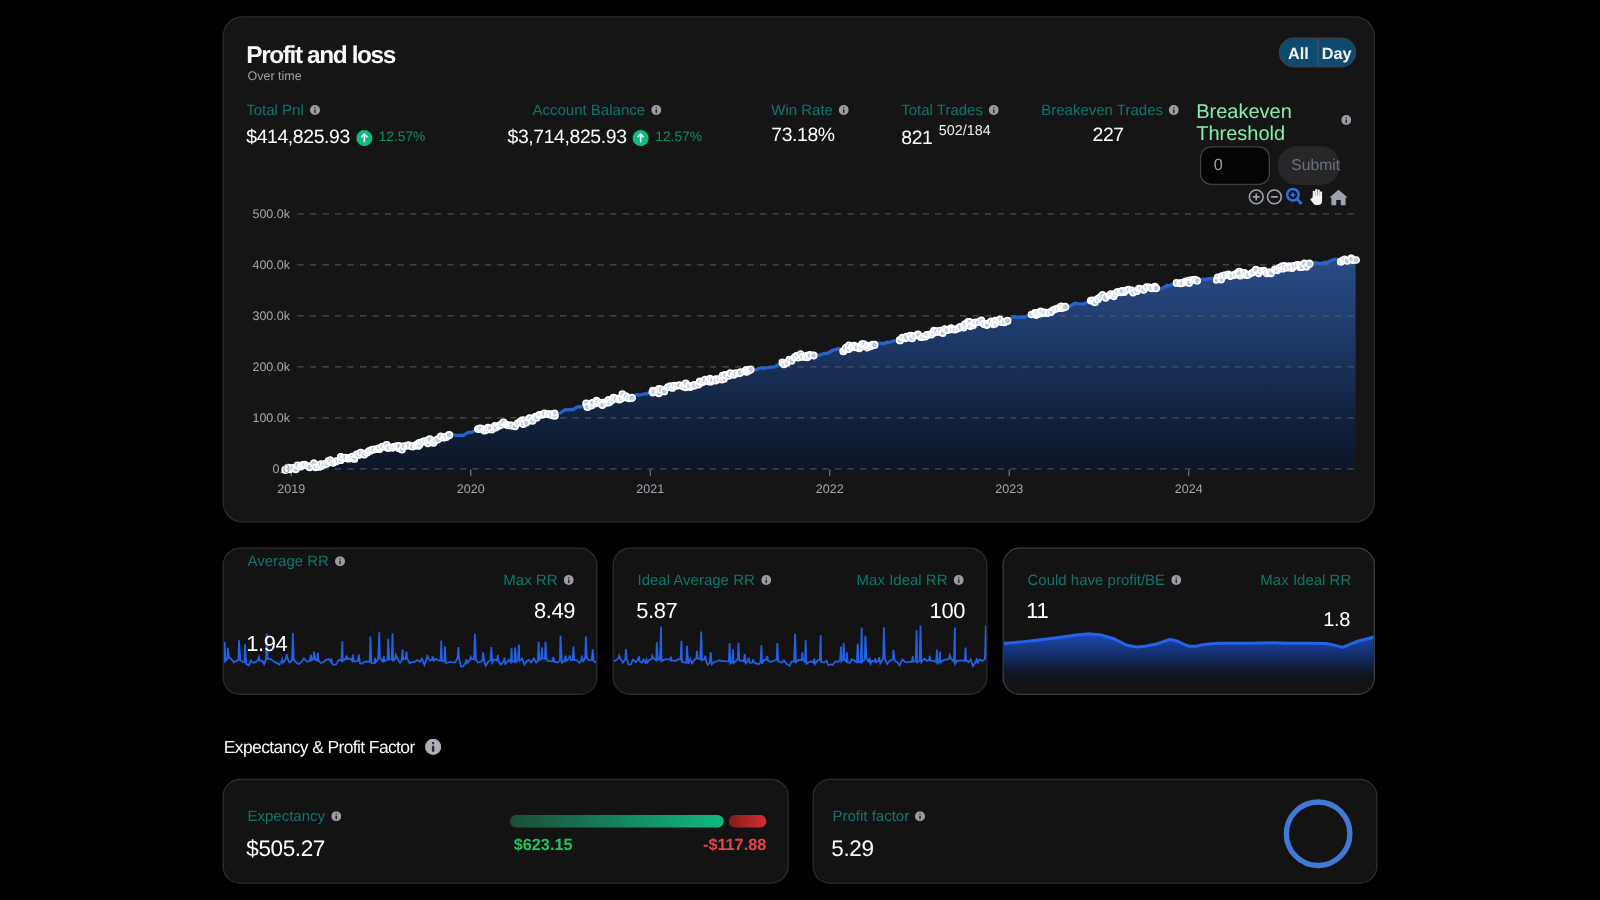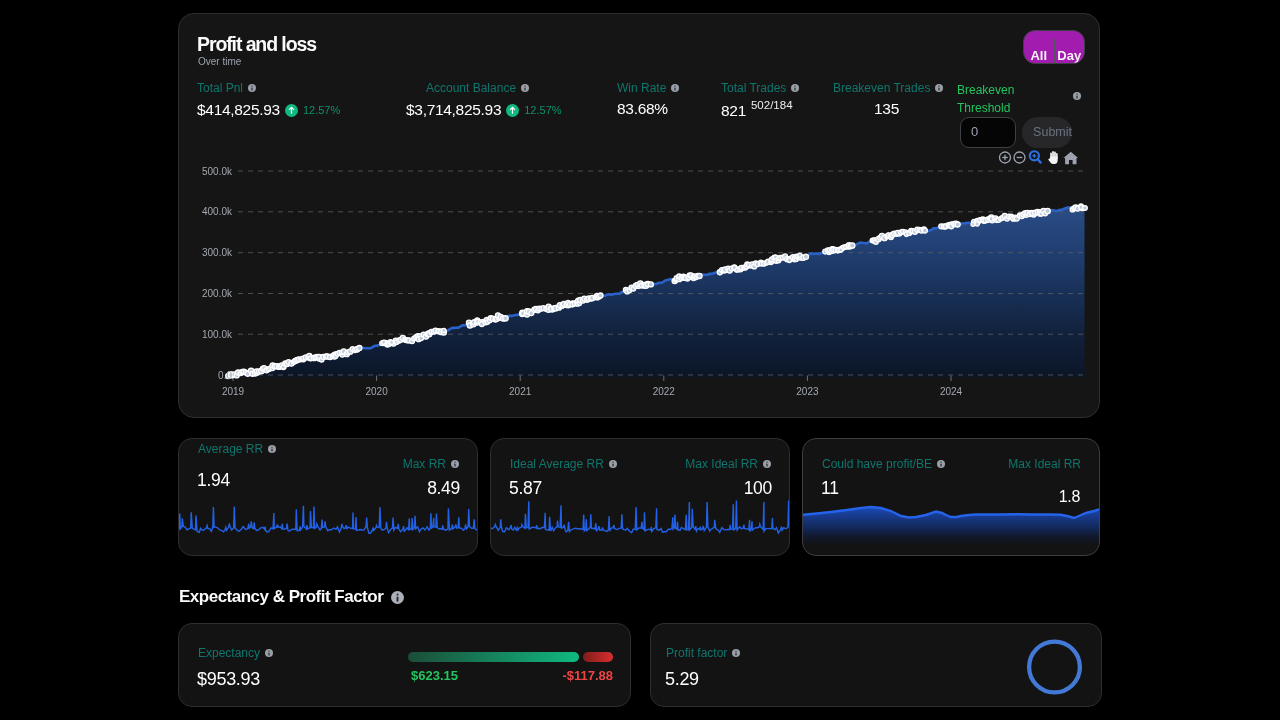--- a/index.html
+++ b/index.html
@@ -10,21 +10,21 @@
 .vrow { position:absolute; display:flex; align-items:center; gap:5px; }
 .glab { color:#9ca3af; }
 </style></head>
 <body>
 <div class="abs" style="left:0;top:0;width:1280px;height:720px">
 
 <div class="card" style="left:178px;top:13px;width:922px;height:405px"></div>
 <div class="abs" style="left:197px;top:32.5px;color:#fafafa;font-size:19.5px;font-weight:bold;letter-spacing:-1.1px">Profit and loss</div>
 <div class="abs glab" style="left:198px;top:55.5px;font-size:10px">Over time</div>
 
-<div class="abs" style="left:1023px;top:30px;width:62px;height:34px;border:1px solid #3f3f46;border-radius:12px;background:#a21caf;display:flex;align-items:flex-end;overflow:hidden">
+<div class="abs" style="left:1023px;top:30px;width:62px;height:24px;border:1px solid #3f3f46;border-radius:12px;background:#0c4a6e;display:flex;align-items:center;overflow:hidden">
   <div style="flex:1;text-align:center;color:#f4f4f5;font-size:13px;font-weight:bold">All</div>
   <div style="width:1px;height:24px;background:#52525b"></div>
   <div style="flex:1;text-align:center;color:#f4f4f5;font-size:13px;font-weight:bold">Day</div>
 </div>
 
 <div class="lg" style="left:197px;top:80.5px">Total Pnl <svg width="8" height="8" viewBox="0 0 16 16" style="flex:none">
         <circle cx="8" cy="8" r="8" fill="#999ea6"></circle>
         <rect x="6.8" y="3.2" width="2.4" height="2.4" rx="1.1" fill="#26292e"></rect>
         <rect x="6.8" y="6.9" width="2.4" height="6.2" rx="1.2" fill="#26292e"></rect>
       </svg></div>
@@ -49,40 +49,40 @@
         <path d="M6.5 3.4 L6.5 9.8 M4 5.8 L6.5 3.3 L9 5.8" stroke="#fff" stroke-width="1.2" fill="none"></path>
       </svg>
       <span style="color:#0f8f6c;font-size:11px">12.57%</span>
     </div>
 
 <div class="lg" style="left:617px;top:80.5px">Win Rate <svg width="8" height="8" viewBox="0 0 16 16" style="flex:none">
         <circle cx="8" cy="8" r="8" fill="#999ea6"></circle>
         <rect x="6.8" y="3.2" width="2.4" height="2.4" rx="1.1" fill="#26292e"></rect>
         <rect x="6.8" y="6.9" width="2.4" height="6.2" rx="1.2" fill="#26292e"></rect>
       </svg></div>
-<div class="val" style="left:617px;top:99.5px">83.68%</div>
+<div class="val" style="left:617px;top:99.5px">73.18%</div>
 
 <div class="lg" style="left:721px;top:80.5px">Total Trades <svg width="8" height="8" viewBox="0 0 16 16" style="flex:none">
         <circle cx="8" cy="8" r="8" fill="#999ea6"></circle>
         <rect x="6.8" y="3.2" width="2.4" height="2.4" rx="1.1" fill="#26292e"></rect>
         <rect x="6.8" y="6.9" width="2.4" height="6.2" rx="1.2" fill="#26292e"></rect>
       </svg></div>
 <div class="vrow" style="left:721px;top:101.5px;align-items:flex-start">
       <span class="val" style="position:static">821</span>
       <span style="color:#eceef0;font-size:11.5px;font-weight:normal;margin-top:-2.5px">502/184</span>
     </div>
 
 <div class="lg" style="left:833px;top:80.5px">Breakeven Trades <svg width="8" height="8" viewBox="0 0 16 16" style="flex:none">
         <circle cx="8" cy="8" r="8" fill="#999ea6"></circle>
         <rect x="6.8" y="3.2" width="2.4" height="2.4" rx="1.1" fill="#26292e"></rect>
         <rect x="6.8" y="6.9" width="2.4" height="6.2" rx="1.2" fill="#26292e"></rect>
       </svg></div>
-<div class="abs" style="left:833px;top:99.5px;width:107px;text-align:center"><span class="val" style="position:static">135</span></div>
-
-<div class="abs" style="left:957px;top:81px;line-height:18px;color:#22c55e;font-size:12px">Breakeven<br>Threshold</div>
+<div class="abs" style="left:833px;top:99.5px;width:107px;text-align:center"><span class="val" style="position:static">227</span></div>
+
+<div class="abs" style="left:957px;top:81px;line-height:18px;color:#86efac;font-size:16px">Breakeven<br>Threshold</div>
     <svg style="position:absolute;left:1073px;top:92px" width="8" height="8" viewBox="0 0 16 16">
       <circle cx="8" cy="8" r="8" fill="#999ea6"></circle>
       <rect x="6.8" y="3.2" width="2.4" height="2.4" rx="1.1" fill="#26292e"></rect>
       <rect x="6.8" y="6.9" width="2.4" height="6.2" rx="1.2" fill="#26292e"></rect>
     </svg>
 <div class="abs" style="left:960px;top:117px;width:56px;height:31px;background:#050505;border:1.5px solid #3f3f46;border-radius:9px;color:#9ca3af;font-size:13px;line-height:28px;padding-left:10px">0</div>
 <div class="abs" style="left:1022px;top:117px;width:50px;height:31px;background:#27272a;border-radius:16px;color:#6b7280;line-height:31px;text-align:right;font-size:12.5px">Submit</div>
 
 <svg style="position:absolute;left:998px;top:149px" width="84" height="18" viewBox="0 0 84 18">
 <g stroke="#9ca3af" stroke-width="1.3" fill="none">
@@ -579,21 +579,21 @@
 <div class="lg" style="left:198px;top:442px;font-size:12px">Average RR <svg width="8" height="8" viewBox="0 0 16 16" style="flex:none">
         <circle cx="8" cy="8" r="8" fill="#999ea6"></circle>
         <rect x="6.8" y="3.2" width="2.4" height="2.4" rx="1.1" fill="#26292e"></rect>
         <rect x="6.8" y="6.9" width="2.4" height="6.2" rx="1.2" fill="#26292e"></rect>
       </svg></div>
 <div class="lg" style="right:821px;top:456.5px;font-size:12px">Max RR <svg width="8" height="8" viewBox="0 0 16 16" style="flex:none">
         <circle cx="8" cy="8" r="8" fill="#999ea6"></circle>
         <rect x="6.8" y="3.2" width="2.4" height="2.4" rx="1.1" fill="#26292e"></rect>
         <rect x="6.8" y="6.9" width="2.4" height="6.2" rx="1.2" fill="#26292e"></rect>
       </svg></div>
-<div class="val" style="left:197px;top:470px;font-size:17.5px">1.94</div>
+<div class="val" style="left:197px;top:505px;font-size:17.5px">1.94</div>
 <div class="val" style="right:820px;top:477.5px;font-size:17.5px">8.49</div>
 
 <div class="card" style="left:490px;top:438px;width:300px;height:118px;border-radius:14px;background:#131313;overflow:hidden">
       <svg width="300" height="118" viewBox="0 0 300 118" style="position:absolute;left:0;top:0">
 <path d="M-2.0 92.6 L-0.2 89.5 L1.3 89.5 L3.5 88.0 L4.3 85.5 L4.9 87.2 L7.3 91.2 L9.3 88.3 L9.7 80.3 L10.4 88.0 L11.7 92.5 L13.6 92.7 L15.4 88.7 L17.8 90.7 L19.4 88.5 L20.2 86.0 L20.7 90.1 L22.4 91.1 L23.7 88.5 L25.5 91.2 L26.2 88.7 L27.0 91.0 L28.4 88.9 L30.5 88.1 L30.9 85.5 L32.0 87.7 L33.9 89.3 L34.4 74.8 L35.3 88.7 L37.0 88.5 L37.8 62.2 L38.2 90.1 L39.8 89.1 L41.8 88.1 L43.3 88.6 L45.0 88.8 L45.7 86.2 L46.1 89.6 L47.8 89.3 L49.7 89.8 L51.2 88.3 L53.4 88.6 L54.2 73.7 L54.5 90.4 L56.7 91.1 L58.1 91.2 L58.6 77.7 L59.6 92.0 L61.2 88.3 L62.6 91.7 L64.6 88.7 L66.1 87.8 L66.5 81.6 L67.2 87.9 L69.1 88.2 L70.0 66.3 L70.5 89.2 L72.4 88.2 L73.3 85.7 L73.9 90.1 L75.2 92.8 L76.8 91.3 L77.6 82.8 L78.4 92.5 L80.5 90.6 L82.1 90.2 L84.4 89.2 L86.7 89.8 L88.4 89.8 L89.8 90.0 L92.0 90.3 L92.7 75.6 L93.3 91.8 L94.7 90.4 L95.3 80.4 L95.8 91.5 L97.7 89.9 L99.3 87.7 L99.8 75.2 L100.4 89.5 L102.4 89.3 L104.0 90.1 L104.8 84.2 L105.6 91.7 L107.3 89.8 L108.0 87.1 L108.8 91.3 L110.9 91.1 L111.5 88.3 L112.1 90.8 L113.8 91.7 L116.0 92.4 L117.4 90.8 L118.1 77.2 L118.6 92.2 L119.9 89.3 L122.1 88.6 L122.8 86.0 L123.4 89.4 L125.4 90.6 L127.4 89.9 L128.7 89.4 L130.2 88.7 L130.9 75.4 L131.6 89.9 L133.3 90.6 L134.7 91.1 L136.2 89.3 L138.5 92.3 L140.7 93.7 L142.2 90.3 L144.2 90.3 L145.1 68.0 L145.8 90.9 L147.9 88.9 L150.2 89.0 L150.9 82.9 L151.6 89.4 L153.0 90.6 L153.5 73.2 L154.2 92.0 L155.6 91.0 L157.9 90.2 L159.7 91.1 L160.4 87.9 L160.9 92.3 L162.9 89.6 L164.8 88.8 L165.6 69.3 L165.9 90.4 L168.3 91.1 L170.2 89.5 L171.5 93.2 L173.7 92.5 L175.1 93.0 L177.4 90.0 L179.2 90.6 L181.0 88.8 L181.8 78.3 L182.1 90.2 L183.4 88.4 L183.9 75.5 L184.6 89.3 L186.0 90.3 L186.5 82.8 L187.1 90.9 L188.9 91.4 L190.4 88.4 L192.4 89.6 L194.4 90.8 L195.2 75.9 L195.9 90.7 L197.5 91.0 L198.4 63.1 L198.6 90.7 L200.7 88.6 L201.3 69.7 L202.2 88.0 L203.9 90.2 L204.7 87.1 L205.5 92.1 L206.9 89.5 L208.8 90.2 L209.2 87.6 L209.8 90.8 L211.7 89.7 L212.2 86.8 L213.2 91.7 L215.5 88.0 L216.1 62.9 L216.9 88.0 L218.8 92.1 L220.1 90.2 L221.6 89.3 L223.3 88.4 L223.7 80.8 L224.8 89.8 L226.9 90.8 L228.7 93.3 L230.9 88.6 L233.0 90.5 L234.7 90.9 L236.8 90.5 L238.5 90.3 L239.2 85.9 L239.5 90.4 L241.5 89.9 L242.3 65.2 L242.7 90.9 L244.7 89.6 L245.4 61.6 L246.1 90.9 L248.5 87.8 L250.6 89.8 L252.1 89.1 L252.9 85.6 L253.4 89.6 L255.8 89.7 L257.8 90.6 L258.6 80.7 L258.8 92.4 L260.3 89.4 L261.0 82.2 L261.3 91.2 L263.1 89.6 L264.8 88.7 L266.7 88.7 L268.3 87.8 L268.8 85.2 L269.8 87.9 L272.1 90.4 L272.9 63.1 L273.1 92.1 L274.9 89.4 L276.5 89.6 L278.6 89.4 L280.8 89.9 L281.4 79.1 L281.9 89.0 L283.8 90.8 L285.6 88.6 L287.3 94.0 L289.7 90.3 L290.5 87.7 L291.1 91.2 L292.8 88.7 L294.8 89.8 L296.9 88.4 L297.7 61.6 L298.4 87.5 L299.8 91.2 L301.2 89.6 L301.9 87.1 L302.5 90.5" fill="none" stroke="#2261e6" stroke-width="1.4"></path>
 </svg>
     </div>
 <div class="lg" style="left:510px;top:456.5px;font-size:12px">Ideal Average RR <svg width="8" height="8" viewBox="0 0 16 16" style="flex:none">
         <circle cx="8" cy="8" r="8" fill="#999ea6"></circle>
         <rect x="6.8" y="3.2" width="2.4" height="2.4" rx="1.1" fill="#26292e"></rect>
@@ -622,33 +622,33 @@
     </div>
 <div class="lg" style="left:822px;top:456.5px;font-size:12px">Could have profit/BE <svg width="8" height="8" viewBox="0 0 16 16" style="flex:none">
         <circle cx="8" cy="8" r="8" fill="#999ea6"></circle>
         <rect x="6.8" y="3.2" width="2.4" height="2.4" rx="1.1" fill="#26292e"></rect>
         <rect x="6.8" y="6.9" width="2.4" height="6.2" rx="1.2" fill="#26292e"></rect>
       </svg></div>
 <div class="lg" style="right:199px;top:456.5px;font-size:12px">Max Ideal RR</div>
 <div class="val" style="left:821px;top:477.5px;font-size:17.5px">11</div>
 <div class="val" style="right:200px;top:488px;font-size:16px">1.8</div>
 
-<div class="lg" style="left:179px;top:590px;color:#fafafa;font-size:17px;font-weight:bold;letter-spacing:-0.5px;gap:8px;height:14px">Expectancy &amp; Profit Factor <svg width="13" height="13" viewBox="0 0 16 16" style="flex:none">
+<div class="lg" style="left:179px;top:590px;color:#fafafa;font-size:14px;font-weight:normal;letter-spacing:-0.5px;gap:8px;height:14px">Expectancy &amp; Profit Factor <svg width="13" height="13" viewBox="0 0 16 16" style="flex:none">
         <circle cx="8" cy="8" r="8" fill="#abb0b7"></circle>
         <rect x="6.8" y="3.2" width="2.4" height="2.4" rx="1.1" fill="#26292e"></rect>
         <rect x="6.8" y="6.9" width="2.4" height="6.2" rx="1.2" fill="#26292e"></rect>
       </svg></div>
 
 <div class="card" style="left:178px;top:623px;width:453px;height:84px;border-radius:14px;background:#131313"></div>
 <div class="lg" style="left:198px;top:645.5px;font-size:12px">Expectancy <svg width="8" height="8" viewBox="0 0 16 16" style="flex:none">
         <circle cx="8" cy="8" r="8" fill="#999ea6"></circle>
         <rect x="6.8" y="3.2" width="2.4" height="2.4" rx="1.1" fill="#26292e"></rect>
         <rect x="6.8" y="6.9" width="2.4" height="6.2" rx="1.2" fill="#26292e"></rect>
       </svg></div>
-<div class="val" style="left:197px;top:668.5px;font-size:18px">$953.93</div>
+<div class="val" style="left:197px;top:668.5px;font-size:18px">$505.27</div>
 <div class="abs" style="left:408px;top:652px;width:171px;height:10px;border-radius:5px;background:linear-gradient(90deg,#1b4d38,#10b981)"></div>
 <div class="abs" style="left:583px;top:652px;width:30px;height:10px;border-radius:5px;background:linear-gradient(90deg,#7f1d1d,#d92d2d)"></div>
 <div class="abs" style="left:411px;top:667.5px;color:#22c55e;font-size:13px;font-weight:bold">$623.15</div>
 <div class="abs" style="right:667px;top:667.5px;color:#ef4444;font-size:13px;font-weight:bold">-$117.88</div>
 
 <div class="card" style="left:650px;top:623px;width:452px;height:84px;border-radius:14px;background:#131313"></div>
 <div class="lg" style="left:666px;top:645.5px;font-size:12px">Profit factor <svg width="8" height="8" viewBox="0 0 16 16" style="flex:none">
         <circle cx="8" cy="8" r="8" fill="#999ea6"></circle>
         <rect x="6.8" y="3.2" width="2.4" height="2.4" rx="1.1" fill="#26292e"></rect>
         <rect x="6.8" y="6.9" width="2.4" height="6.2" rx="1.2" fill="#26292e"></rect>

